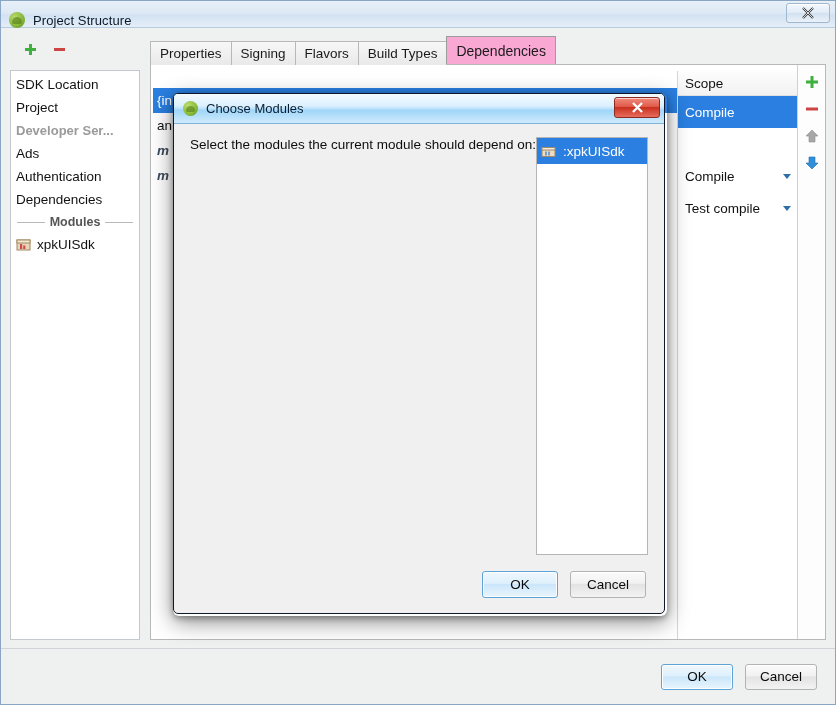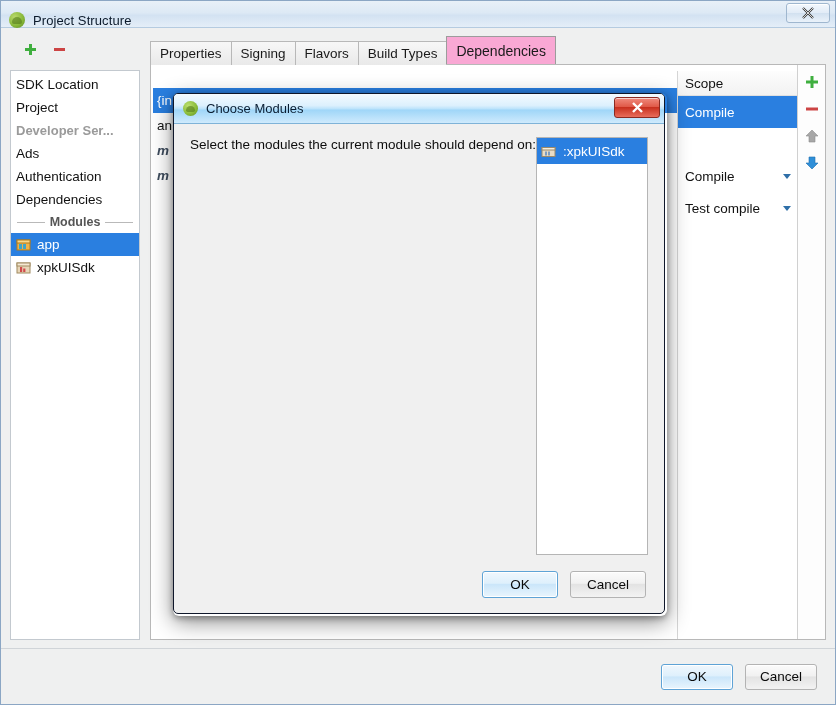--- a/index.html
+++ b/index.html
@@ -430,29 +430,20 @@
         <div class="sb-item">
           <span>Dependencies</span>
         </div>
 
         <div class="sb-sep">
           <span class="line"></span>
           <span>Modules</span>
           <span class="line"></span>
         </div>
 
-        <div class="sb-item selected">
-          <svg class="mod-ico" viewBox="0 0 16 15">
-            <rect x="1" y="3" width="13" height="10" fill="#f0b34a" stroke="#b07d1f" stroke-width="1"></rect>
-            <rect x="1" y="3" width="13" height="3" fill="#fbd889" stroke="#b07d1f" stroke-width="1"></rect>
-            <rect x="3" y="7" width="3" height="5" fill="#3fa4c9"></rect>
-            <rect x="7" y="7" width="3" height="5" fill="#3fa4c9"></rect>
-          </svg>
-          <span>app</span>
-        </div>
         <div class="sb-item">
           <svg class="mod-ico" viewBox="0 0 16 15">
             <rect x="1" y="3" width="13" height="10" fill="#e8d6b8" stroke="#a08a60" stroke-width="1"></rect>
             <rect x="1" y="3" width="13" height="3" fill="#f5e9d4" stroke="#a08a60" stroke-width="1"></rect>
             <rect x="4" y="7" width="2.2" height="5" fill="#d04b4b"></rect>
             <rect x="7.2" y="8.5" width="2.2" height="3.5" fill="#d04b4b"></rect>
           </svg>
           <span>xpkUISdk</span>
         </div>
       </div>

